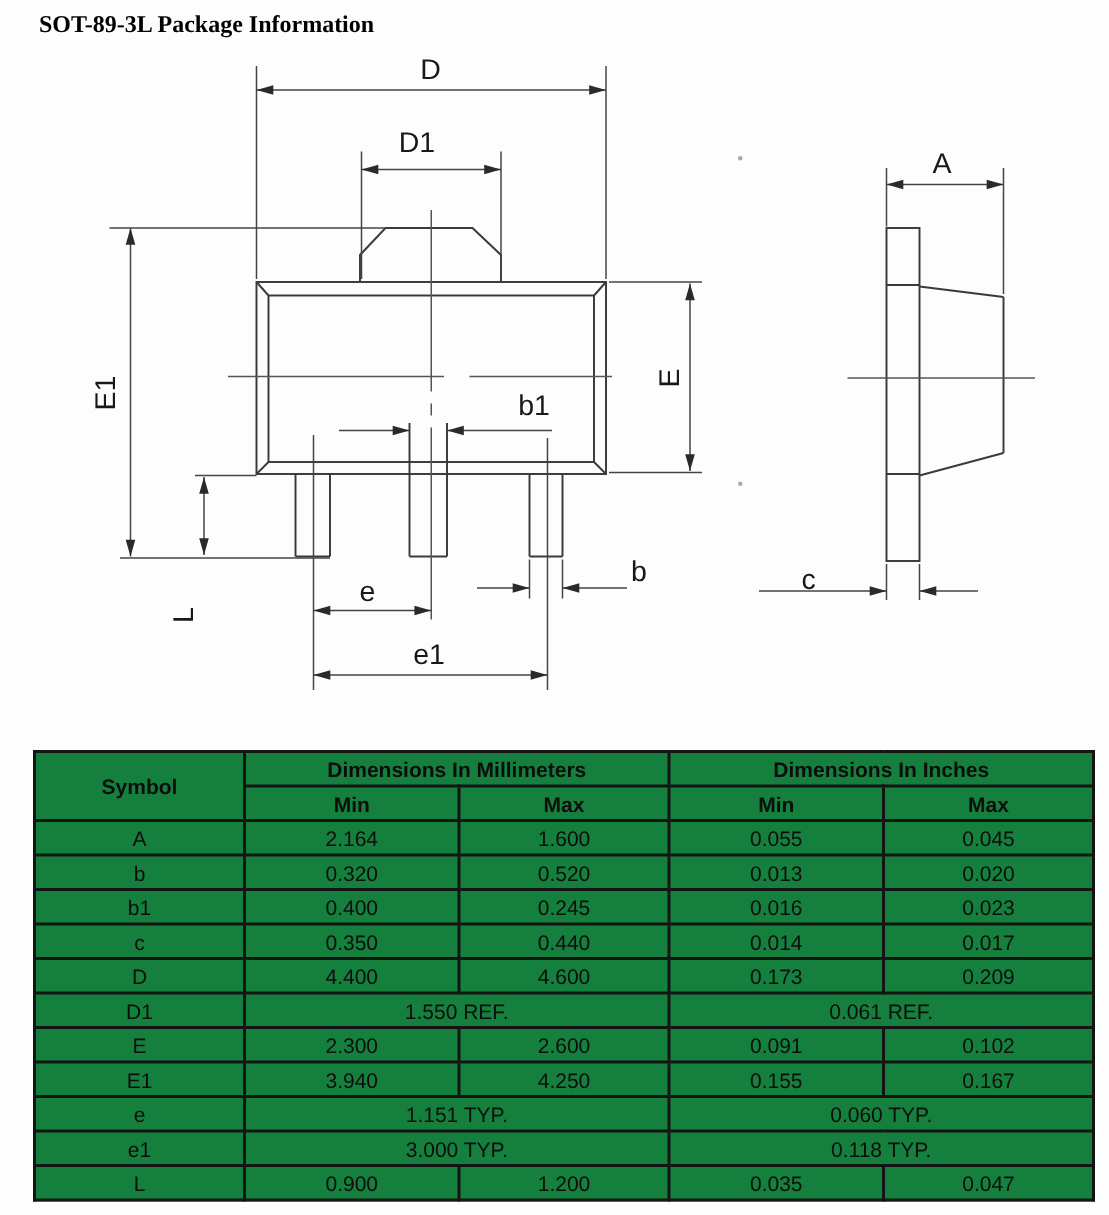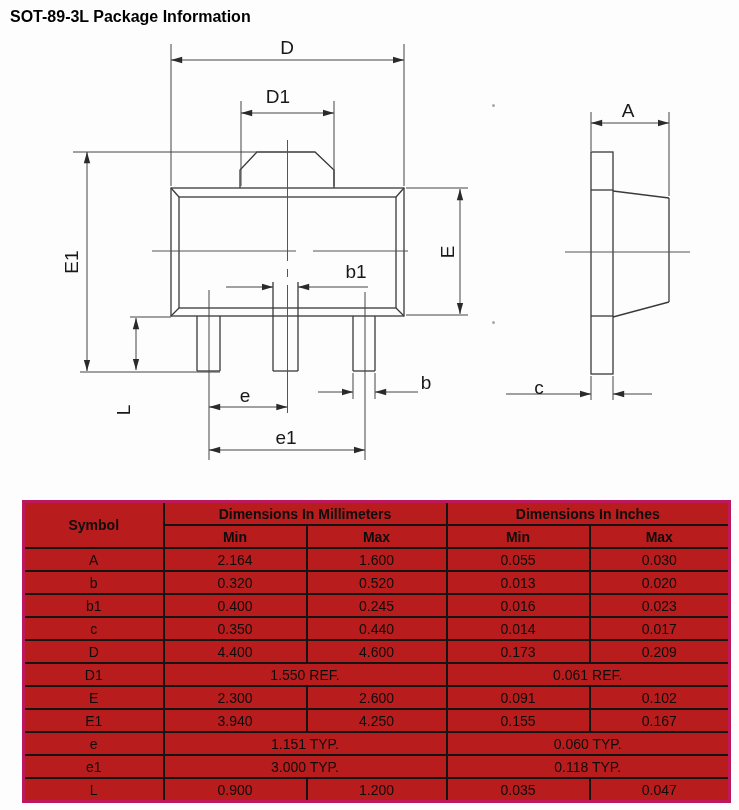--- a/index.html
+++ b/index.html
@@ -1,35 +1,35 @@
 <!DOCTYPE html>
 <html><head>
 <meta charset="utf-8">
 <style>
   html,body{margin:0;padding:0;}
   body{
     width:739px;height:810px;position:relative;overflow:hidden;
     background:#fdfdfd;font-family:"Liberation Sans",sans-serif;color:#111;
   }
   .page-title{
-    position:absolute;left:10px;top:8px;
-    font-size:16px;font-weight:bold;color:#000;letter-spacing:0;
+    position:absolute;left:26px;top:8px;
+    font-size:16px;font-weight:bold;color:#000;letter-spacing:0;font-family:Liberation Serif, serif;
   }
   #drawing{position:absolute;left:0;top:30px;width:739px;height:470px;}
   #drawing svg{position:absolute;left:0;top:0;}
   .dim-label{
     position:absolute;transform:translate(-50%,-50%);
     font-size:19px;color:#181818;white-space:nowrap;line-height:1;
   }
   .dim-label.rot{transform:translate(-50%,-50%) rotate(-90deg);}
   .speck{position:absolute;width:3px;height:3px;background:#a9a9a9;border-radius:50%;}
   #dim-table{
     position:absolute;left:22px;top:500px;width:706px;
-    border-collapse:collapse;table-layout:fixed;background:#b91c1c;
-    border:3px solid #be185d;
+    border-collapse:collapse;table-layout:fixed;background:#15803d;
+    border:1px solid #be185d;
   }
   #dim-table th,#dim-table td{
     border:2px solid #141414;text-align:center;vertical-align:middle;
     height:21px;padding:0;font-size:14px;color:#0d0d0d;overflow:hidden;
   }
   #dim-table th{font-weight:bold;font-size:14px;}
   .svg-line{stroke:#444;stroke-width:1;fill:none;}
   .svg-out{stroke:#3a3a3a;stroke-width:1.3;fill:none;}
   .svg-cl{stroke:#555;stroke-width:1;fill:none;}
 </style>
@@ -164,21 +164,21 @@
     <th>Min</th>
     <th>Max</th>
     <th>Min</th>
     <th>Max</th>
   </tr>
   <tr>
     <td>A</td>
     <td>2.164</td>
     <td>1.600</td>
     <td>0.055</td>
-    <td>0.030</td>
+    <td>0.045</td>
   </tr>
   <tr>
     <td>b</td>
     <td>0.320</td>
     <td>0.520</td>
     <td>0.013</td>
     <td>0.020</td>
   </tr>
   <tr>
     <td>b1</td>

